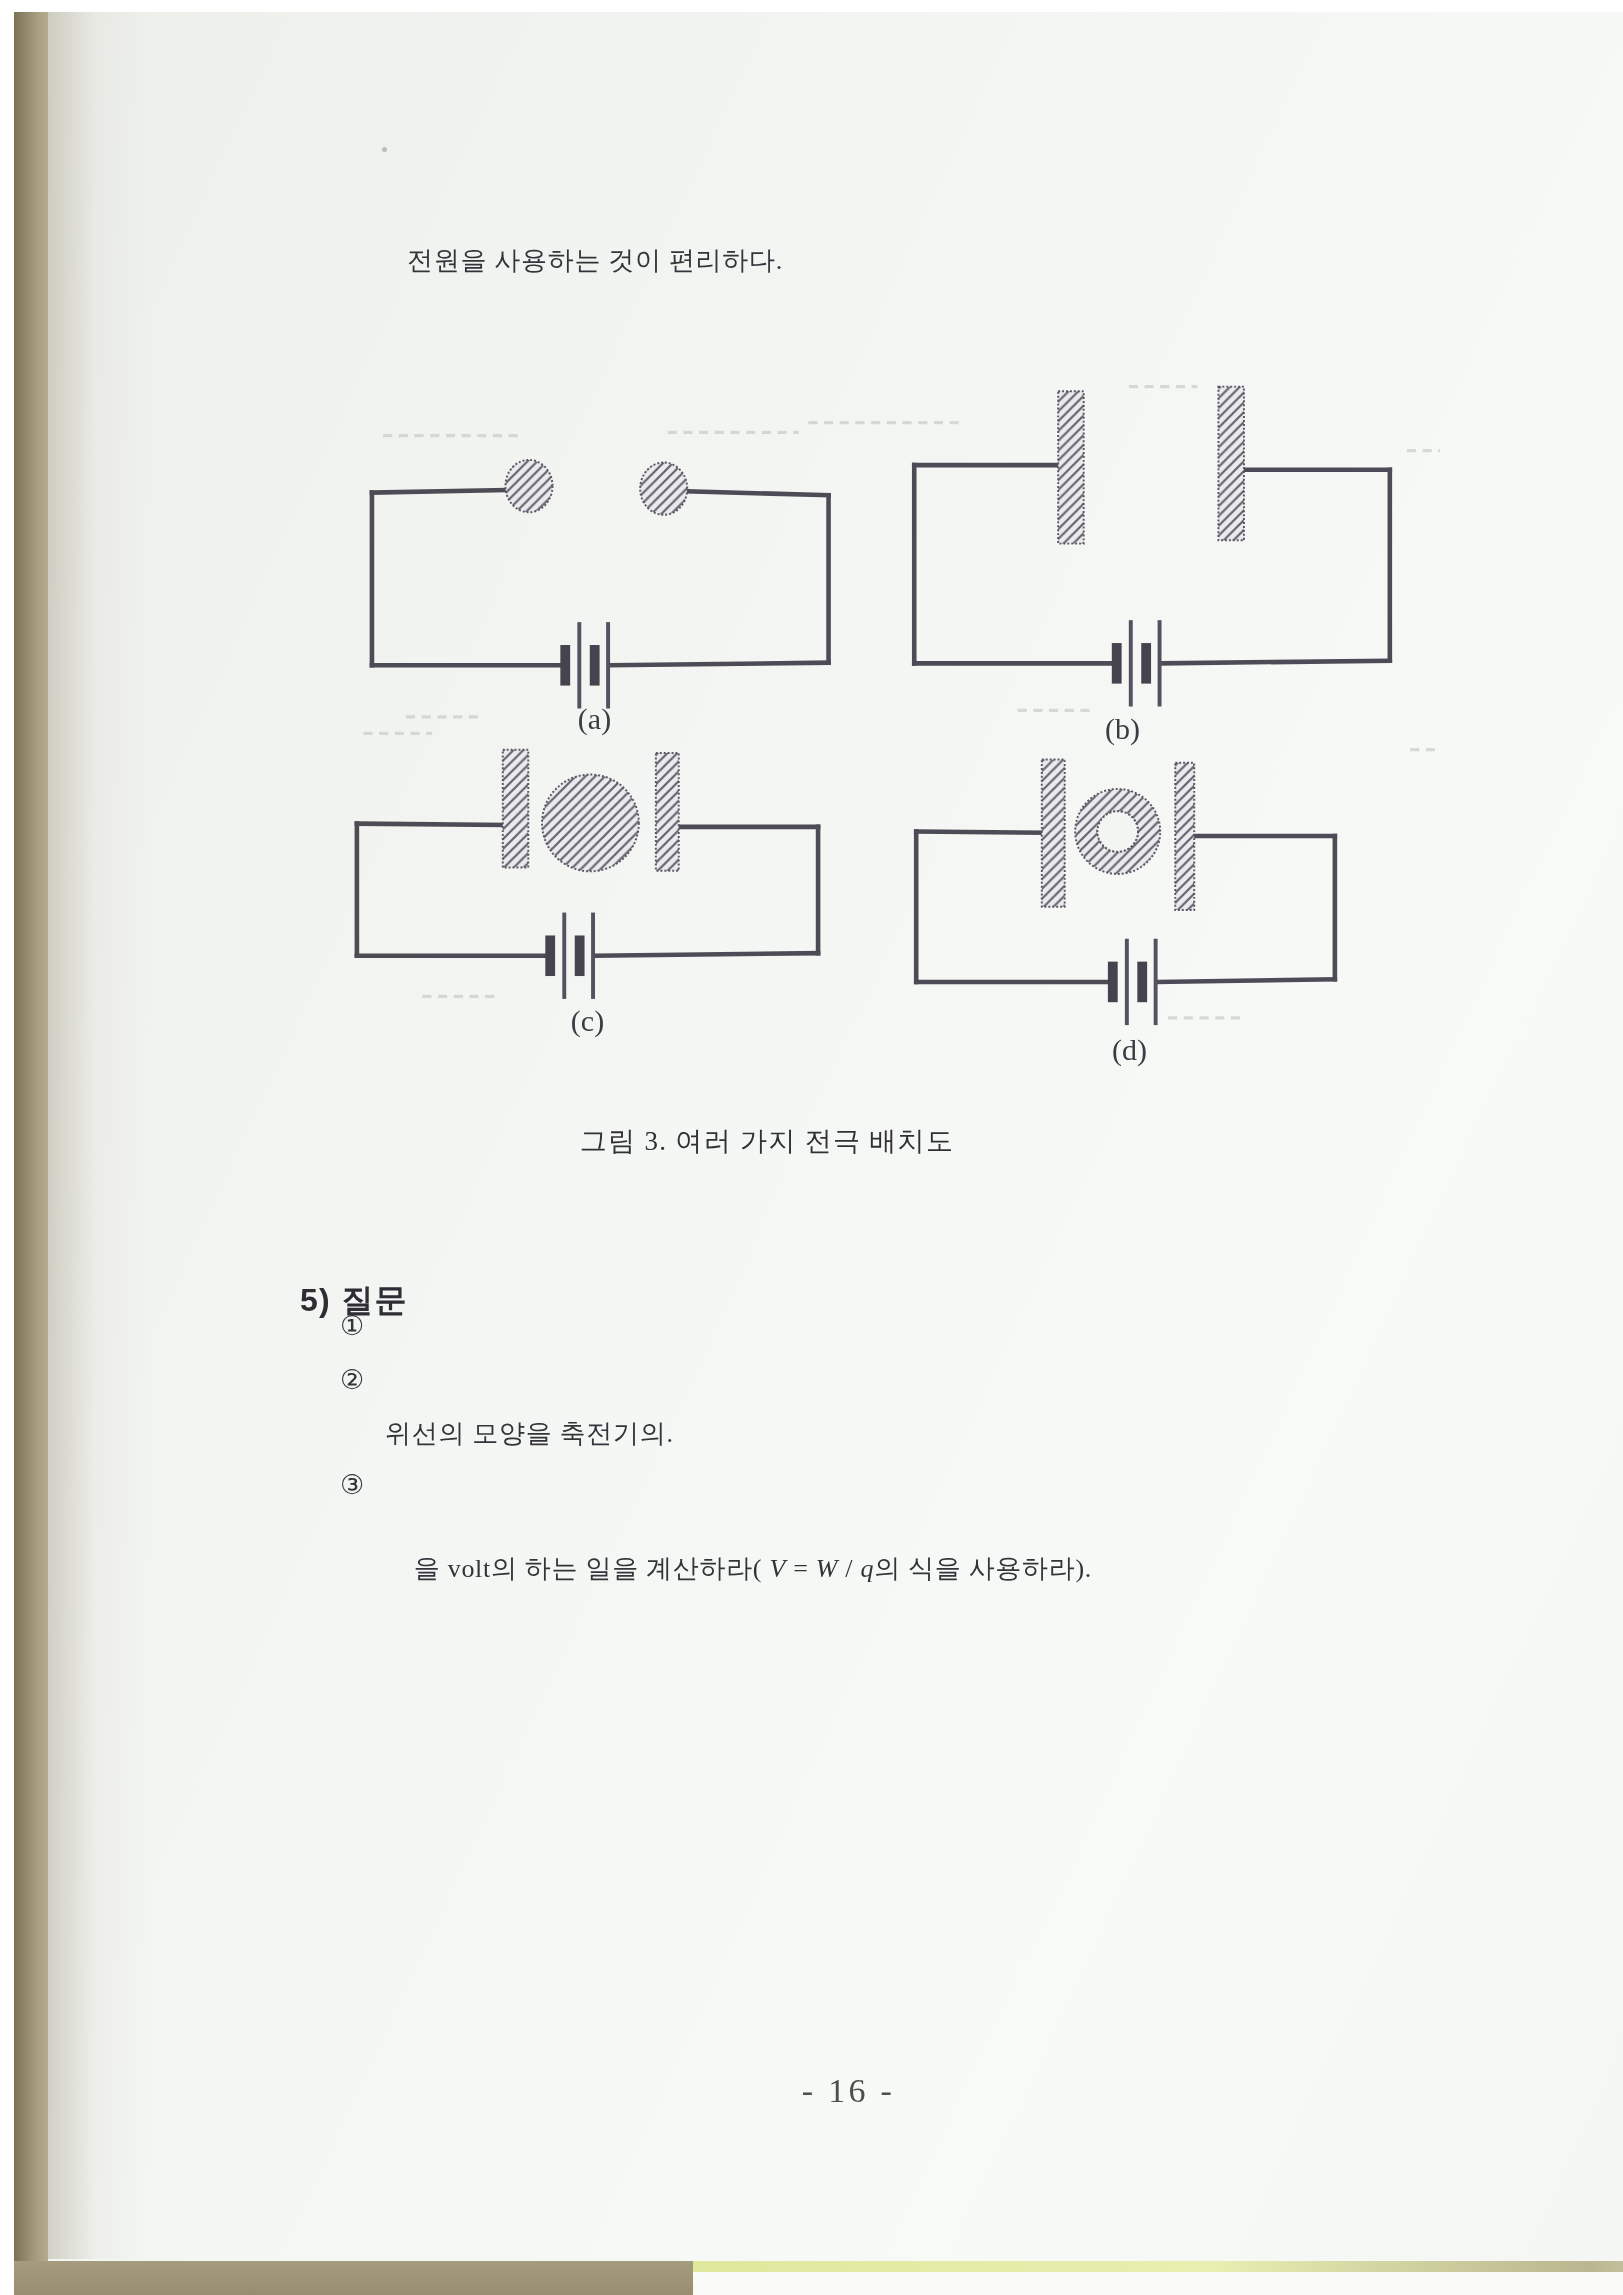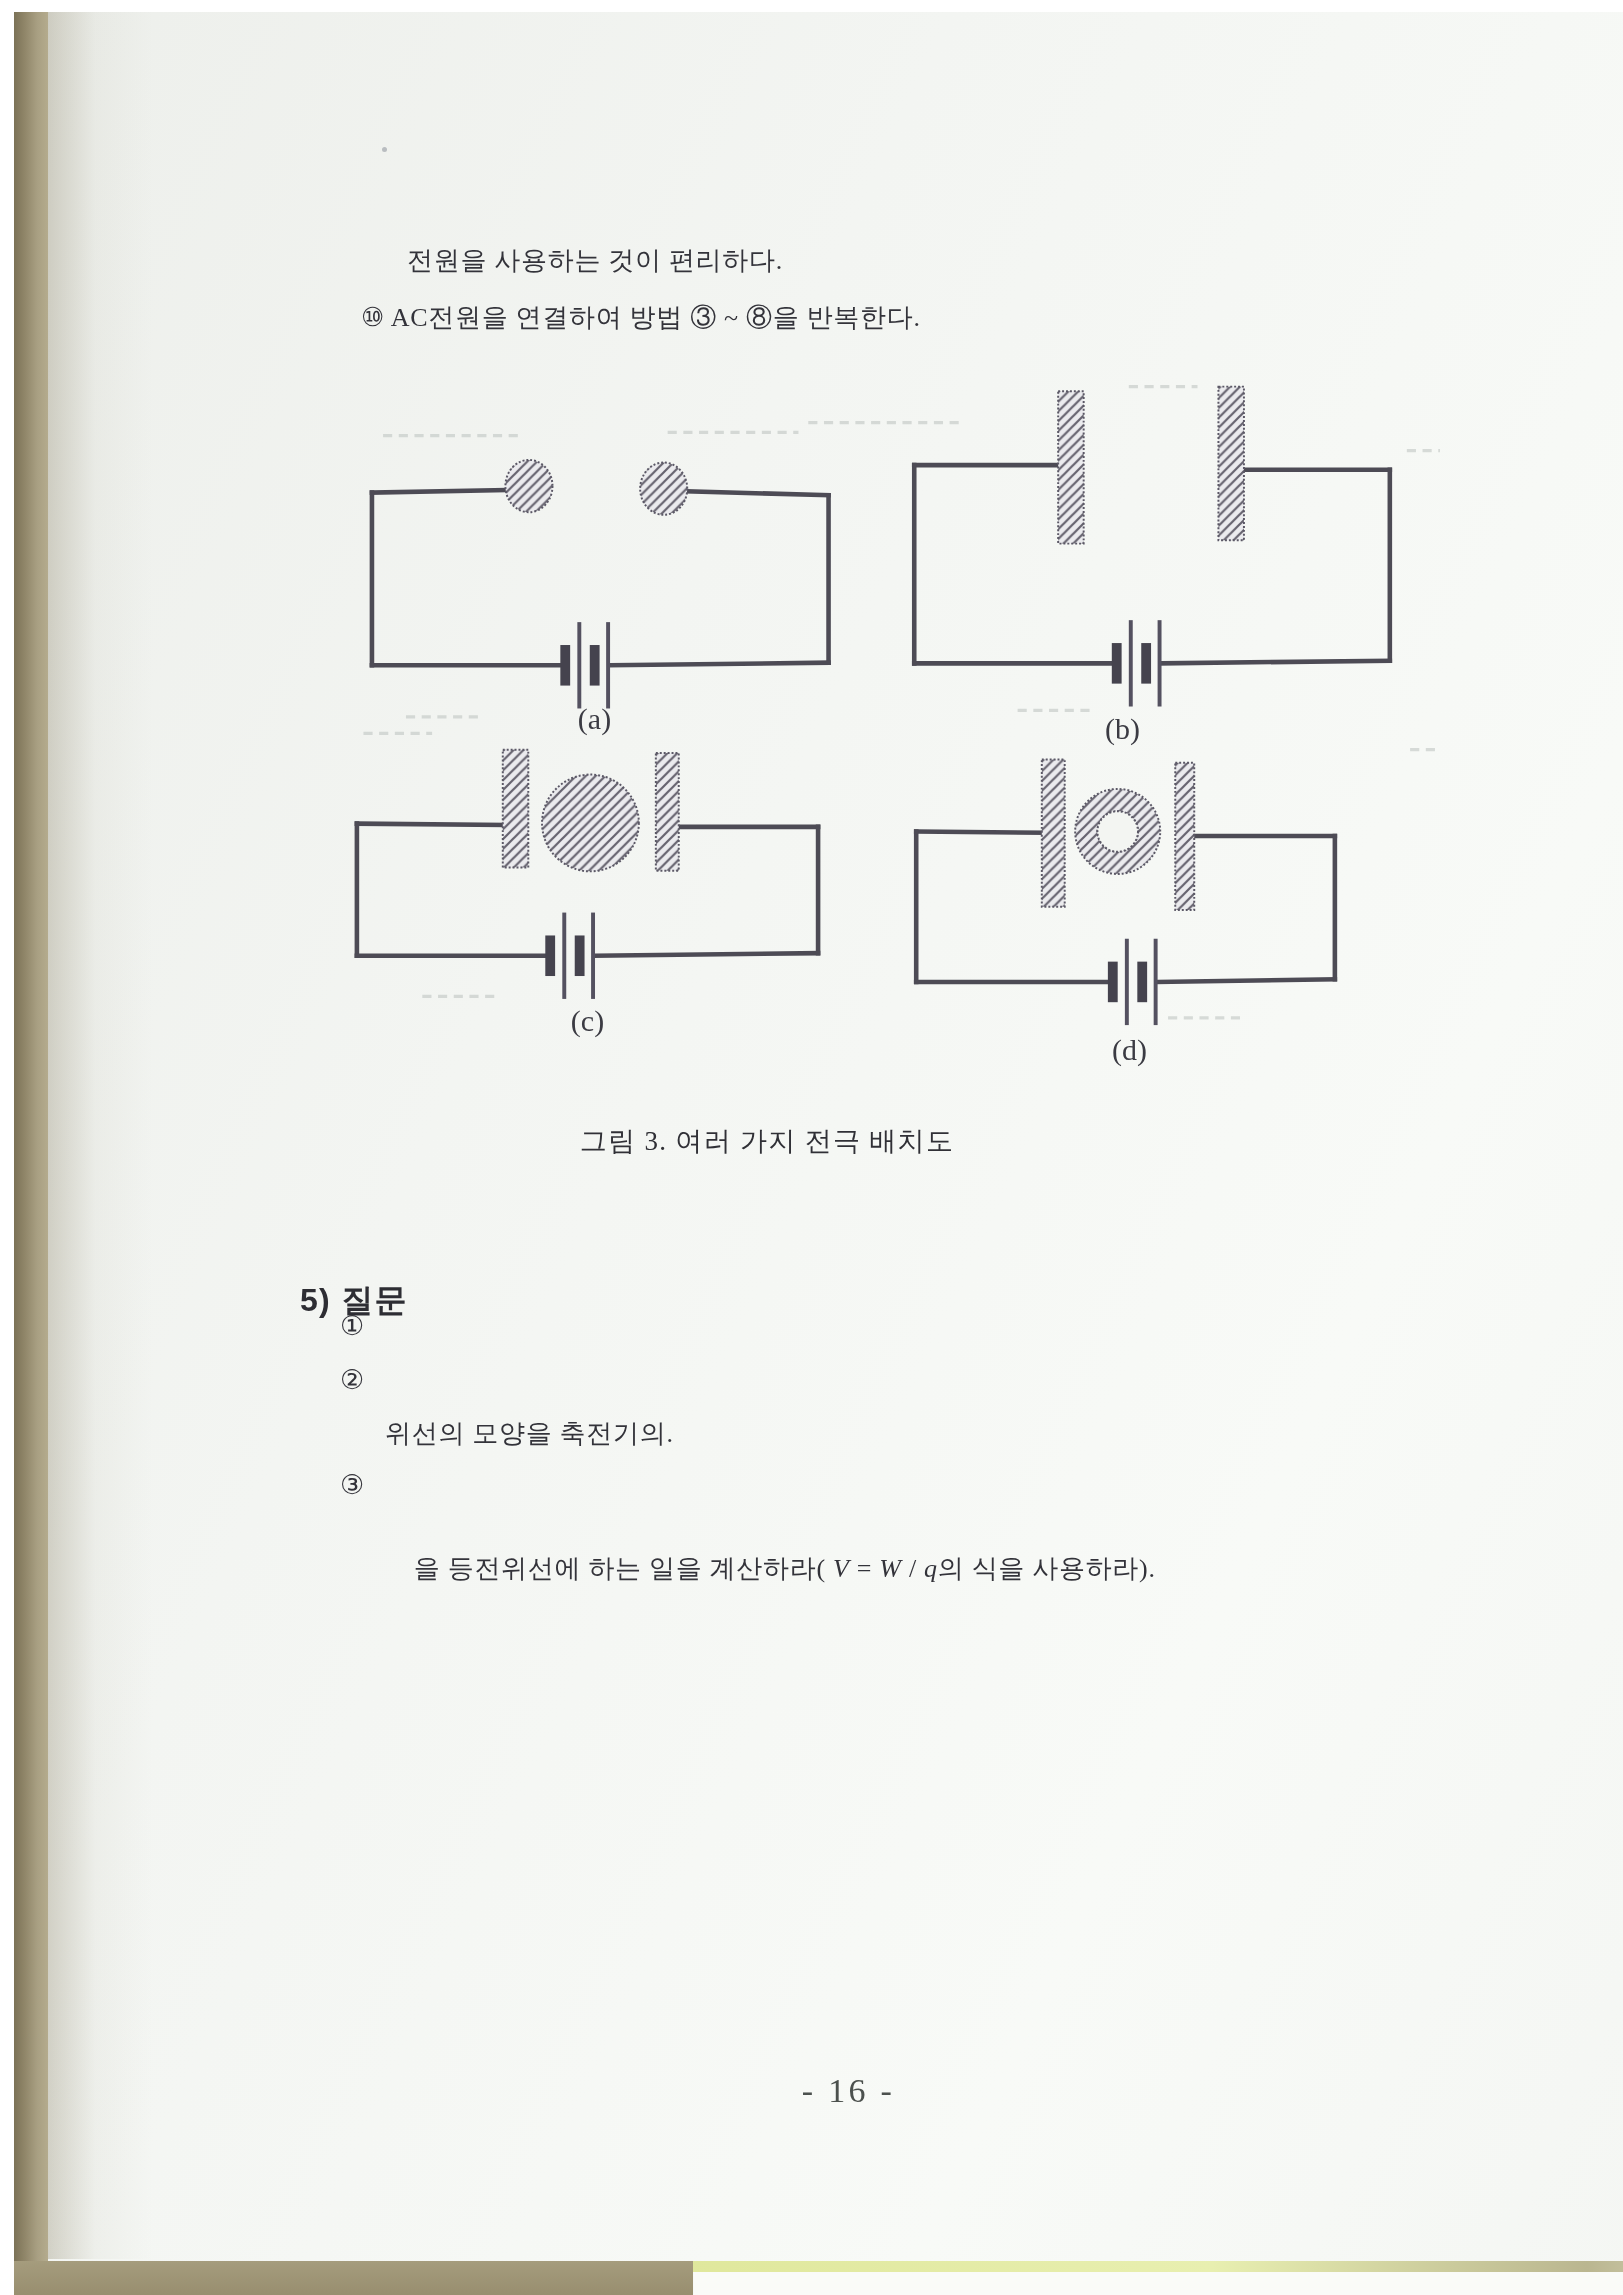--- a/index.html
+++ b/index.html
@@ -59,21 +59,20 @@
   <div class="edge-top"></div>
   <div class="edge-left"></div>
   <div class="spine"></div>
   <div class="spine-shadow"></div>
   <div class="band-bottom-line"></div>
   <div class="band-bottom-white"></div>
   <div class="band-bottom-tan"></div>
   <div class="speck"></div>
 
   <div class="t body-line" style="left:407px; top:243px;">전원을 사용하는 것이 편리하다.</div>
-  <div class="t body-line" style="left:361px; top:300px;">⑩ AC전원을 연결하여 방법 ③ ~ ⑧을 반복한다.</div>
 
   <svg class="fig" width="1113" height="785" viewBox="0 0 1700 1200">
     <defs>
       <pattern id="hatch" width="15" height="15" patternUnits="userSpaceOnUse">
         <rect width="15" height="15" fill="#ebebee"></rect>
         <path d="M0,15 L15,0 M-3,3 L3,-3 M12,18 L18,12" stroke="#66636f" stroke-width="3.4" fill="none"></path>
       </pattern>
     </defs>
 
     <g stroke="#bcc2bf" stroke-width="5" stroke-dasharray="14 10" opacity="0.55">
@@ -188,19 +187,19 @@
 
   <div class="t heading" style="left:300px; top:1279px;">5) 질문</div>
 
   <div class="t q-marker" style="left:340px; top:1310px;">①</div>
 
   <div class="t q-marker" style="left:340px; top:1364px;">②</div>
   <div class="t body-line" style="left:385px; top:1416px;">위선의 모양을 축전기의.</div>
 
   <div class="t q-marker" style="left:340px; top:1469px;">③</div>
   <div class="t body-line" style="left:385px; top:1521px;">
-    <span>을 등전위선에 하는 일을 계산하라( </span><span class="mi">V</span><span> = </span><span class="mi">W</span><span> / </span><span class="mi">q</span><span>의 식을 사용하라).</span>
+    <span>을 volt의 하는 일을 계산하라( </span><span class="mi">V</span><span> = </span><span class="mi">W</span><span> / </span><span class="mi">q</span><span>의 식을 사용하라).</span>
   </div>
 
   <div class="t page-num" style="left:780px; top:2072px; width:137px; text-align:center;">- 16 -</div>
 
 </div>
 
 
 </body></html>

